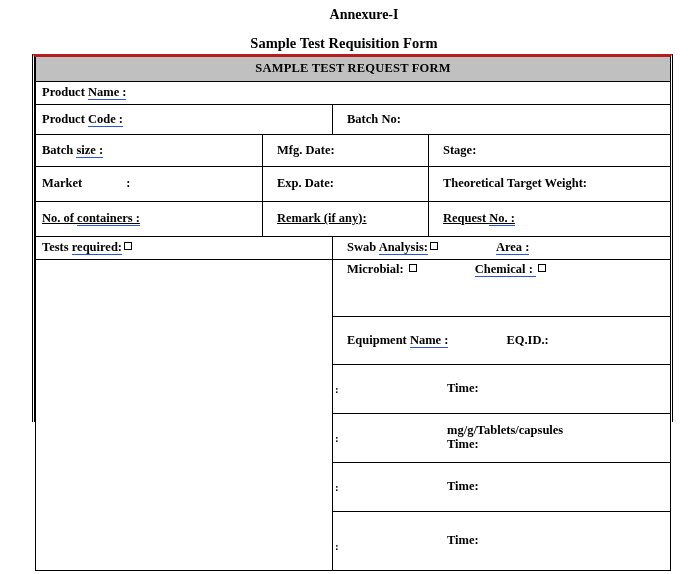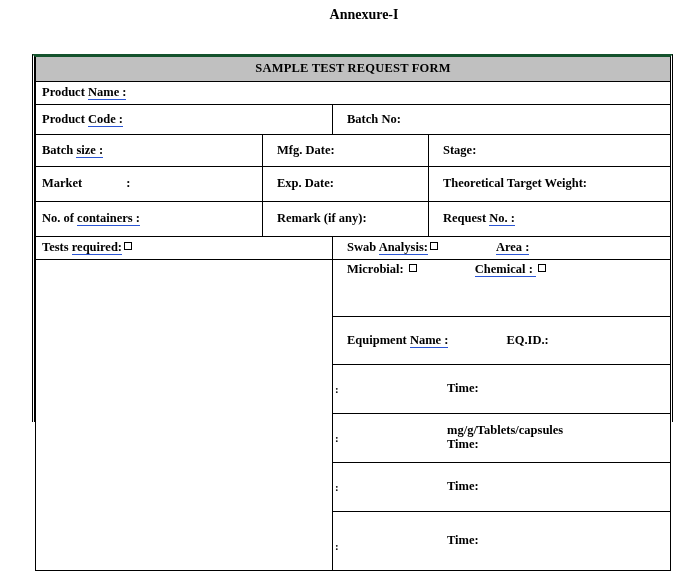--- a/index.html
+++ b/index.html
@@ -42,21 +42,21 @@
 
   
   .form-frame {
     position: absolute;
     left: 32px;
     top: 54px;
     width: 641px;
     height: 368px;
     border-left: 3px double #000;
     border-right: 3px double #000;
-    border-top: 3px solid #14532d;
+    border-top: 3px solid #b91c1c;
     box-sizing: border-box;
     background: #fff;
   }
 
   .form-table {
     width: 100%;
     border-collapse: collapse;
     table-layout: fixed;
   }
   .form-table td {
@@ -74,21 +74,21 @@
     font-size: 13px;
     letter-spacing: 0.2px;
     height: 24px;
     border-top: none !important;
   }
 
   .r-name  { height: 23px; }
   .r-code  { height: 30px; }
   .r-std   { height: 32px; font-family: Liberation Serif, serif; }
   .r-std2  { height: 35px; }
-  .r-std3  { height: 35px; }
+  .r-std3  { height: 35px; text-decoration: underline; }
   .r-tests { height: 23px; }
 
   .tall-left { vertical-align: top; }
 
   
   .sp {
     border-bottom: 1px solid #2a55d4;
     text-decoration: none;
   }
 
@@ -124,20 +124,21 @@
     line-height: 1.12;
   }
   .unit-line { white-space: nowrap; }
 </style>
 </head>
 <body>
 
 <div class="page">
 
   <div class="doc-title">Annexure-I</div>
+  <div class="doc-subtitle">Sample Test Requisition Form</div>
 
   <div class="form-frame">
     <table class="form-table">
       <colgroup>
         <col style="width:227px">
         <col style="width:70px">
         <col style="width:96px">
         <col style="width:242px">
       </colgroup>
       <tbody>

